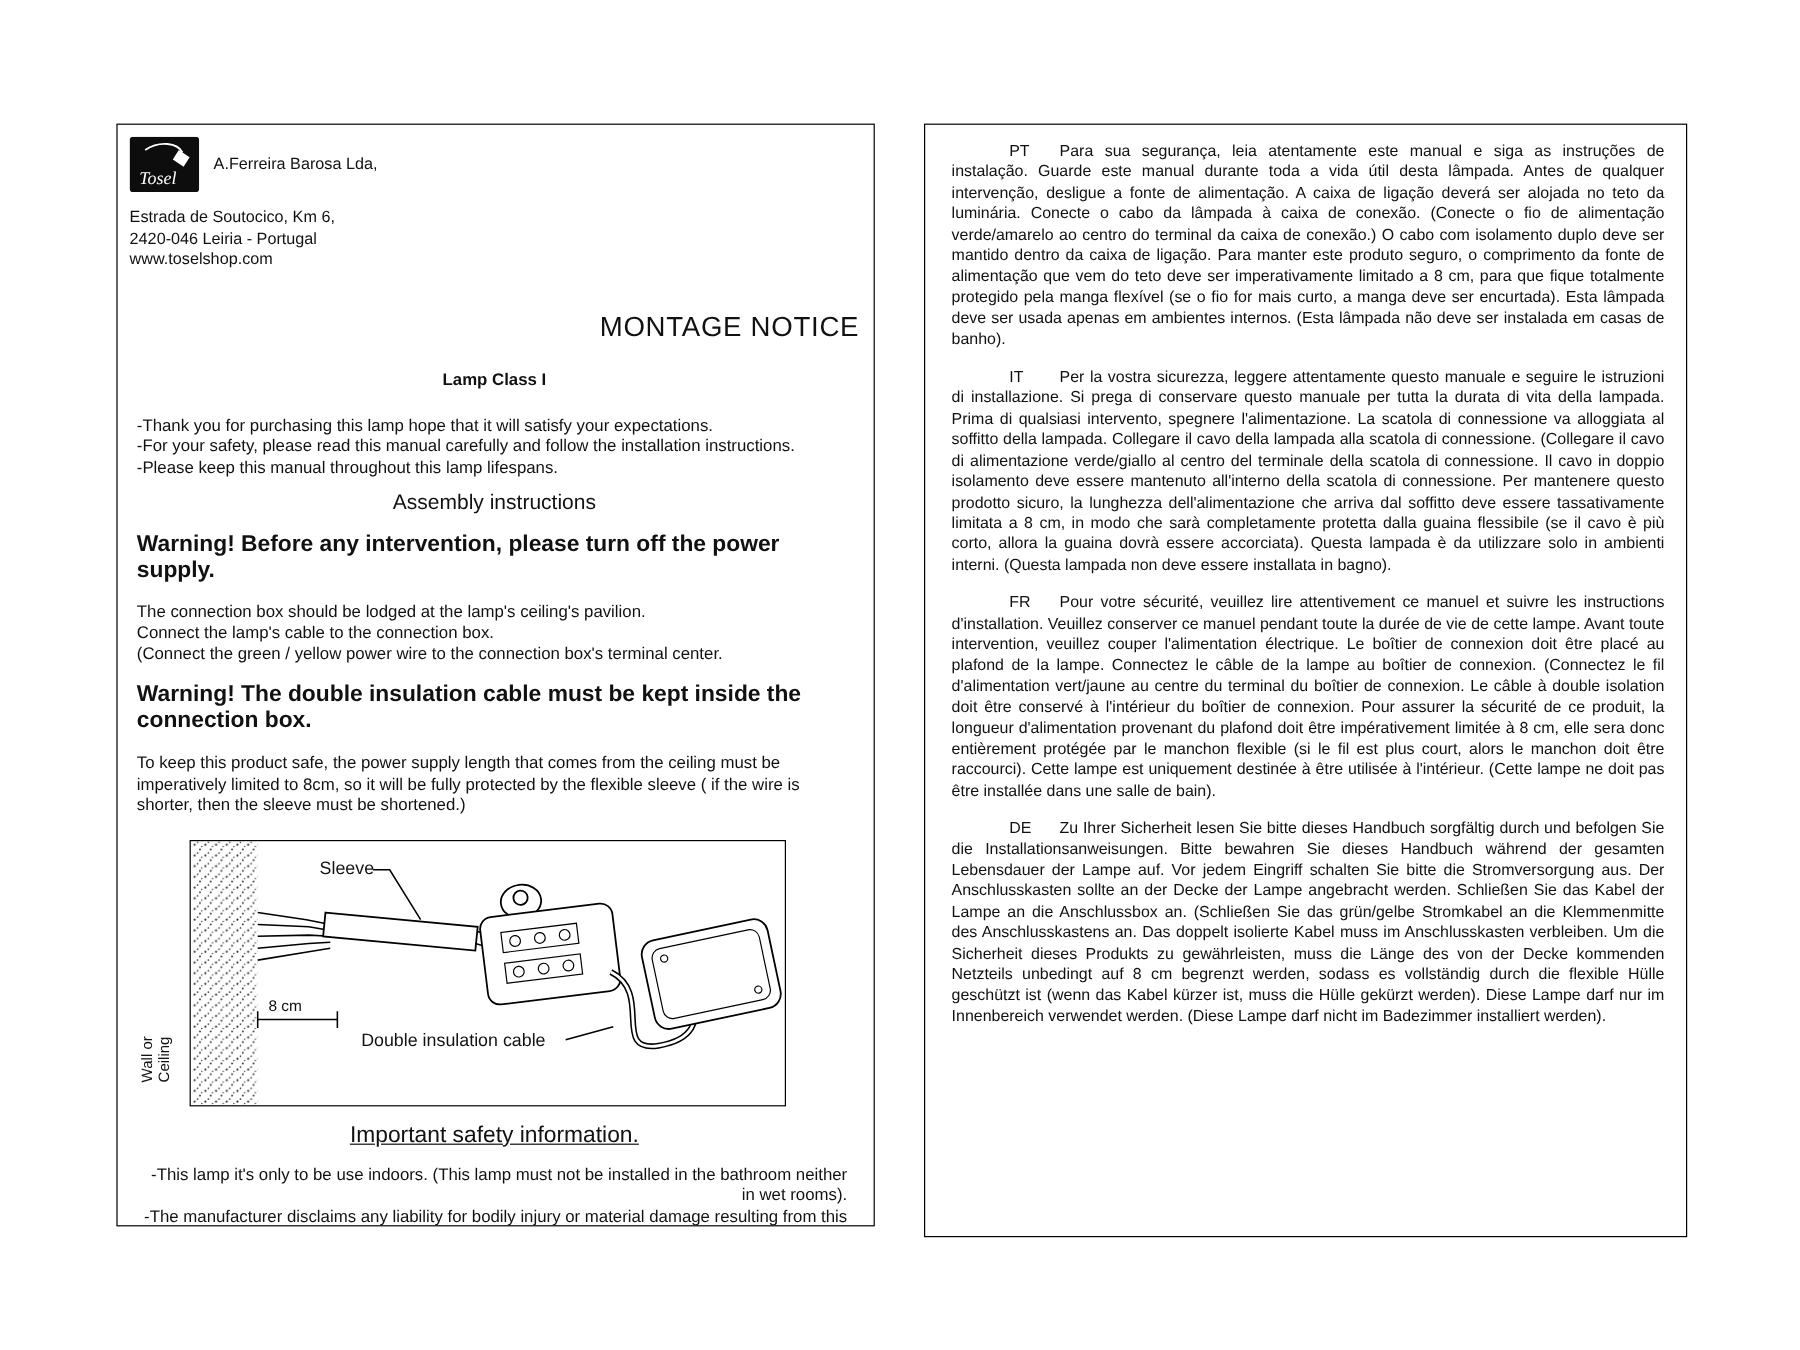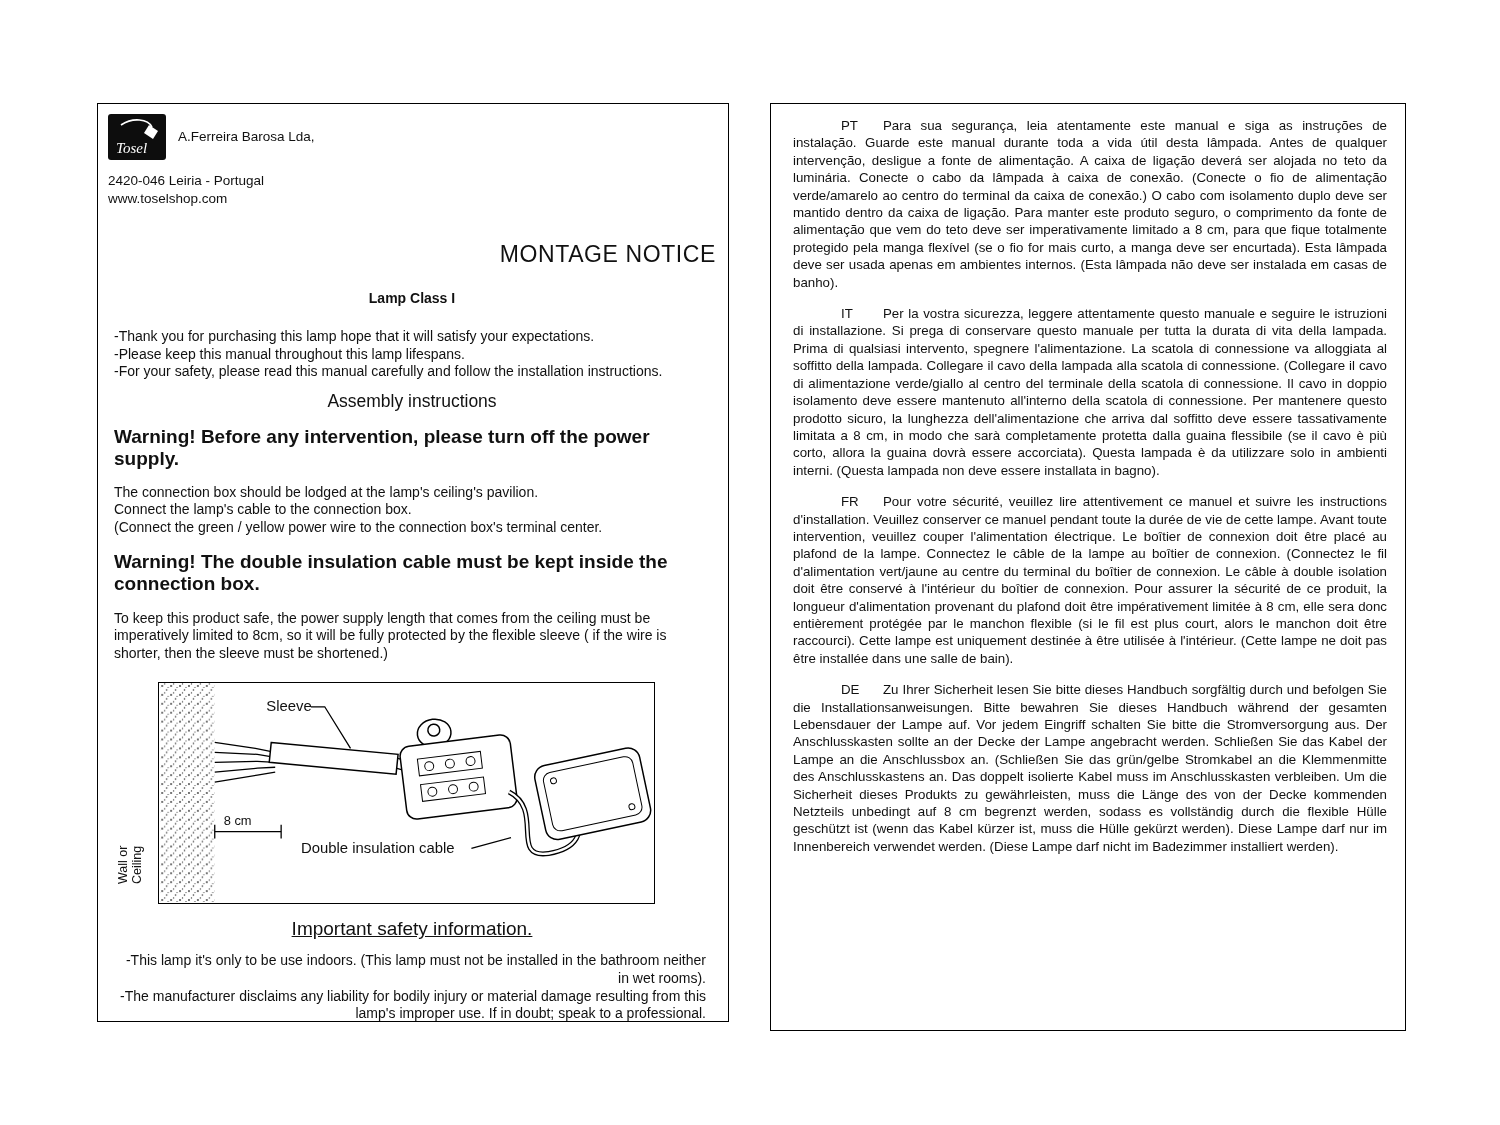--- a/index.html
+++ b/index.html
@@ -57,31 +57,32 @@
     <svg class="logo" viewBox="0 0 58 46">
       <rect x="0" y="0" width="58" height="46" rx="3" fill="#0d0d0d"></rect>
       <path d="M13 11 C 25 3, 40 5, 44 13" stroke="#fff" stroke-width="1.6" fill="none"></path>
       <path d="M41 11 l9 6 -5 8 -9 -6 z" fill="#fff"></path>
       <text x="8" y="39" font-size="15" fill="#fff" font-family="Liberation Serif, serif" font-style="italic">Tosel</text>
     </svg>
     <div class="company">A.Ferreira Barosa Lda,</div>
   </div>
 
   <div class="addr">
+    <div>Estrada de Soutocico, Km 6,</div>
     <div>2420-046 Leiria - Portugal</div>
     <div>www.toselshop.com</div>
   </div>
 
   <div class="doc-title">MONTAGE NOTICE</div>
   <div class="doc-subtitle">Lamp Class I</div>
 
   <div class="body-txt intro">
     <div>-Thank you for purchasing this lamp hope that it will satisfy your expectations.</div>
+    <div>-For your safety, please read this manual carefully and follow the installation instructions.</div>
     <div>-Please keep this manual throughout this lamp lifespans.</div>
-    <div>-For your safety, please read this manual carefully and follow the installation instructions.</div>
   </div>
 
   <div class="h-center h-assembly">Assembly instructions</div>
 
   <p class="warning">Warning! Before any intervention, please turn off the power supply.</p>
 
   <div class="body-txt steps">
     <div>The connection box should be lodged at the lamp's ceiling's pavilion.</div>
     <div>Connect the lamp's cable to the connection box.</div>
     <div>(Connect the green / yellow power wire to the connection box's terminal center.</div>

